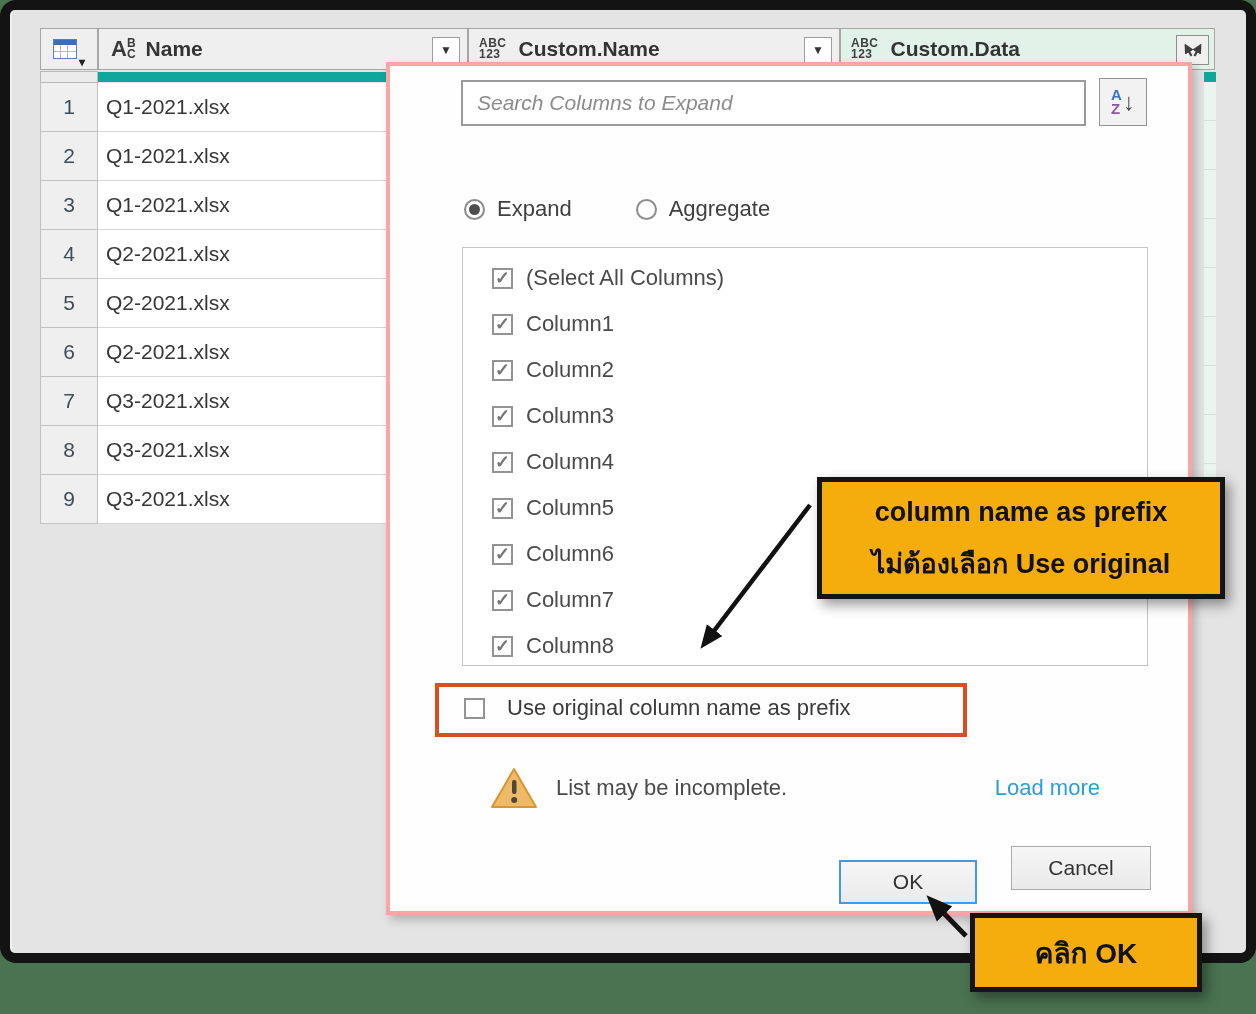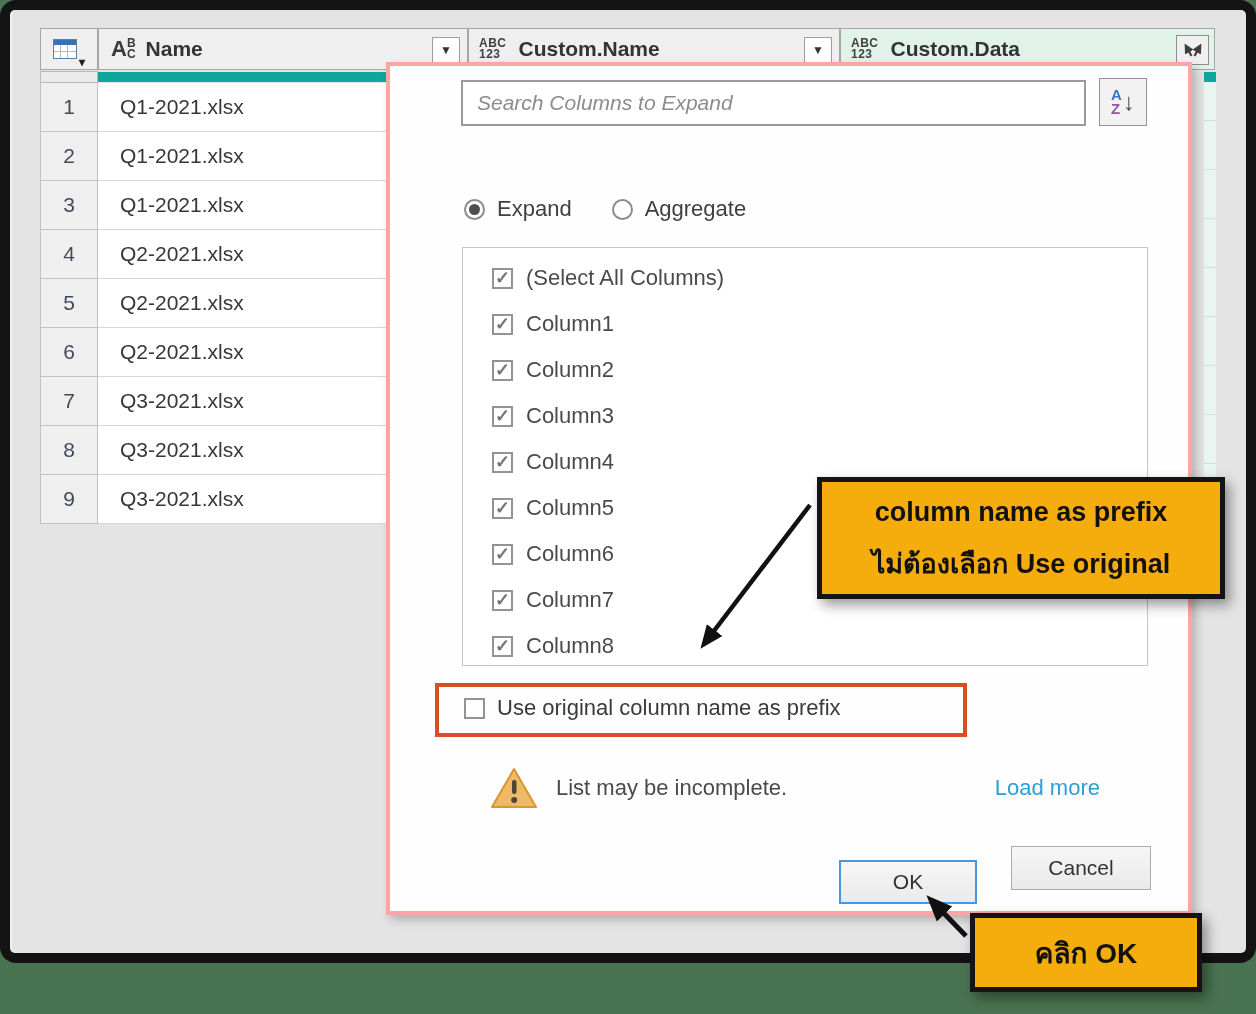--- a/index.html
+++ b/index.html
@@ -43,21 +43,21 @@
   
   .qbar-num { position:absolute; left:28px; top:61px; width:58px; height:12px;
               background:#EBEBEB; border:1px solid #B9B9B9; }
   .qbar { position:absolute; left:86px; top:62px; width:300px; height:10px; background:#0FA79B; }
   .tbody { position:absolute; left:28px; top:73px; width:358px; }
   .trow { display:flex; height:49px; }
   .tnum { width:58px; background:#EFEFEF; border:1px solid #C2C2C2; border-top:none;
           display:flex; align-items:center; justify-content:center;
           color:#414B5A; font-size:21px; }
   .tname { width:300px; background:#FFFFFF; border-bottom:1px solid #D6D6D6;
-           display:flex; align-items:center; padding-left:22px;
+           display:flex; align-items:center; padding-left:8px;
            color:#373737; font-size:21px; }
 
   
   .sliver { position:absolute; left:1192px; top:62px; width:12px; height:451px;
             background:#E9F5EF;
             background-image:repeating-linear-gradient(180deg, transparent 0 48px, #CFE3D8 48px 49px); }
   .sliver-bar { position:absolute; left:1192px; top:62px; width:12px; height:10px; background:#0FA79B; }
 
   
   .dialog { position:absolute; left:386px; top:62px; width:806px; height:853px;
@@ -68,38 +68,38 @@
                 font-size:21px; color:#555; padding:0 14px;
                 font-family:"Liberation Sans", sans-serif; }
   .search-box::placeholder { color:#8C8C8C; font-style:italic; }
   .az-btn { position:absolute; left:709px; top:12px; width:48px; height:48px;
             background:#F2F2F2; border:1px solid #939393; display:flex;
             align-items:center; justify-content:center; }
   .az-col { display:flex; flex-direction:column; font-weight:bold; font-size:15px; line-height:14px; }
   .az-a { color:#3C74C4; } .az-z { color:#8F56A3; }
   .az-arrow { font-size:24px; color:#4A4A4A; margin-left:1px; }
 
-  .radio-row { position:absolute; left:74px; top:130px; display:flex; gap:40px;
+  .radio-row { position:absolute; left:74px; top:130px; display:flex; gap:64px;
                font-size:22px; color:#3F3F3F; }
   .radio-item { display:flex; align-items:center; gap:12px; }
   .radio { width:21px; height:21px; border:2px solid #8C8C8C; border-radius:50%;
            background:#fff; position:relative; }
   .radio.checked::after { content:""; position:absolute; left:3px; top:3px;
            width:11px; height:11px; border-radius:50%; background:#4E4E4E; }
 
   .listbox { position:absolute; left:72px; top:181px; width:686px; height:419px;
              border:1px solid #C6C6C6; background:#fff; padding-top:7px; }
   .citem { height:46px; display:flex; align-items:center; padding-left:29px;
            font-size:22px; color:#4A4A4A; gap:13px; }
   .cb { width:21px; height:21px; border:2px solid #939393; background:#fff;
         display:flex; align-items:center; justify-content:center;
         font-size:18px; font-weight:bold; color:#767676; flex:none; }
 
   .prefix-row { position:absolute; left:74px; top:629px; display:flex;
-                align-items:center; gap:12px; font-size:22px; color:#3A3A3A; }
+                align-items:center; gap:22px; font-size:22px; color:#3A3A3A; }
   .hl-box { position:absolute; left:45px; top:617px; width:532px; height:54px;
             border:4px solid #D94E25; }
 
   .warn-row { position:absolute; left:100px; top:700px; width:670px; display:flex;
               align-items:center; }
   .warn-text { margin-left:18px; font-size:22px; color:#4A4A4A; }
   .load-more { position:absolute; right:60px; font-size:22px; color:#2B9FD6; cursor:pointer; }
 
   .btn { position:absolute; top:780px; height:44px; display:flex; align-items:center;
          justify-content:center; font-size:21px; color:#333;

